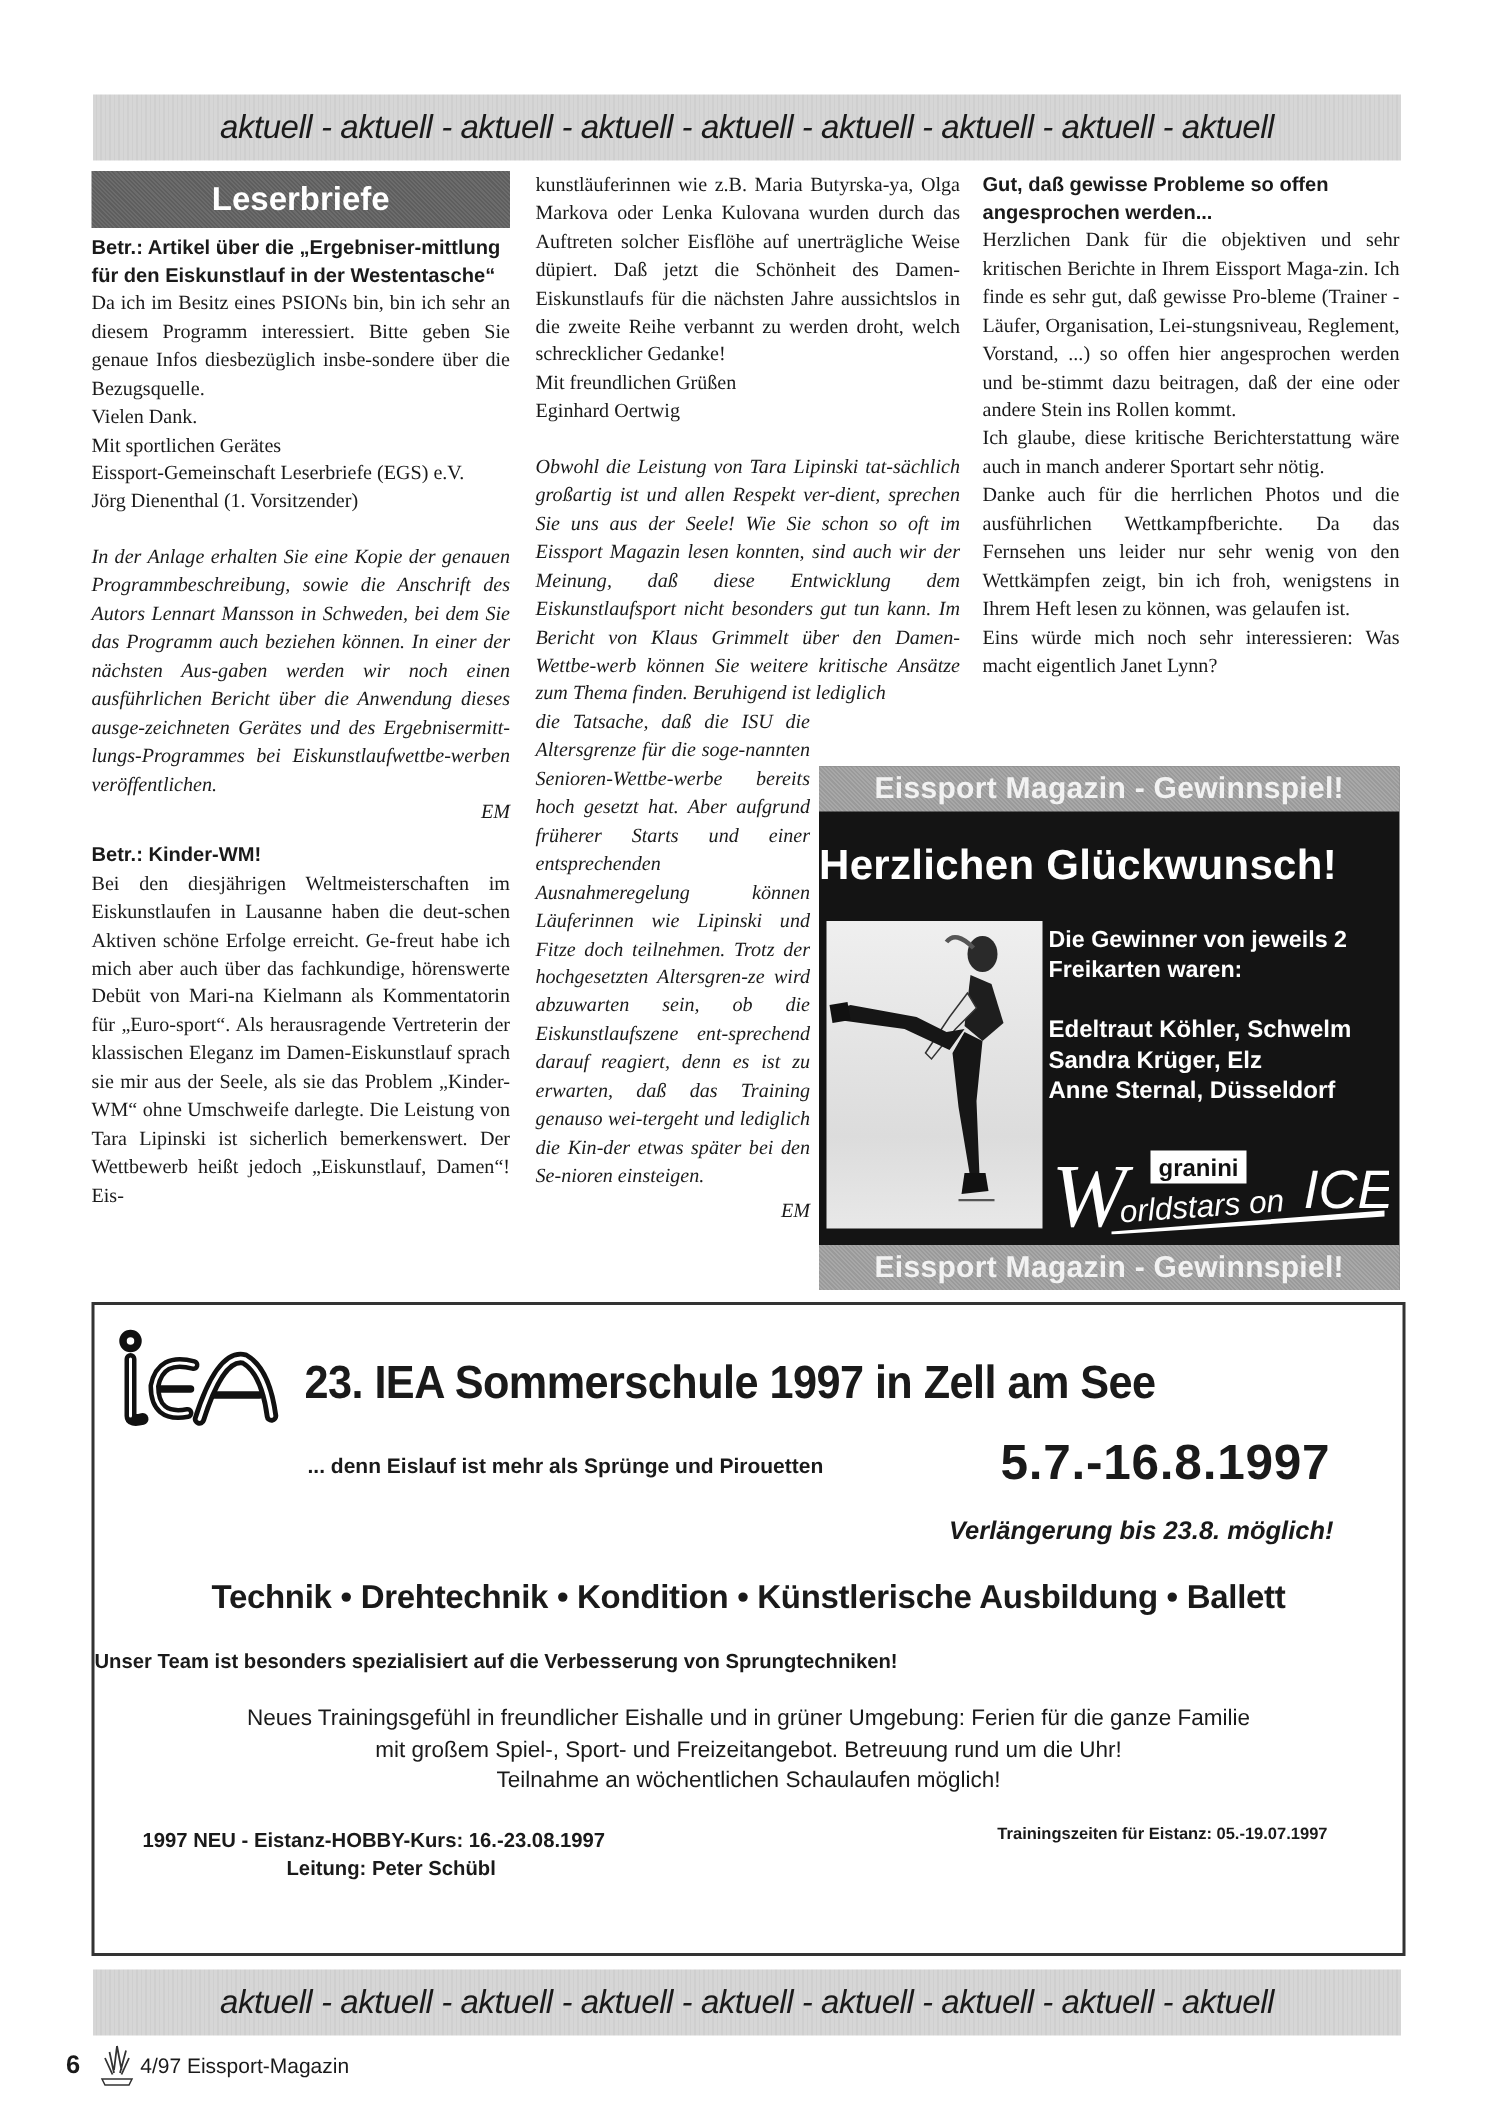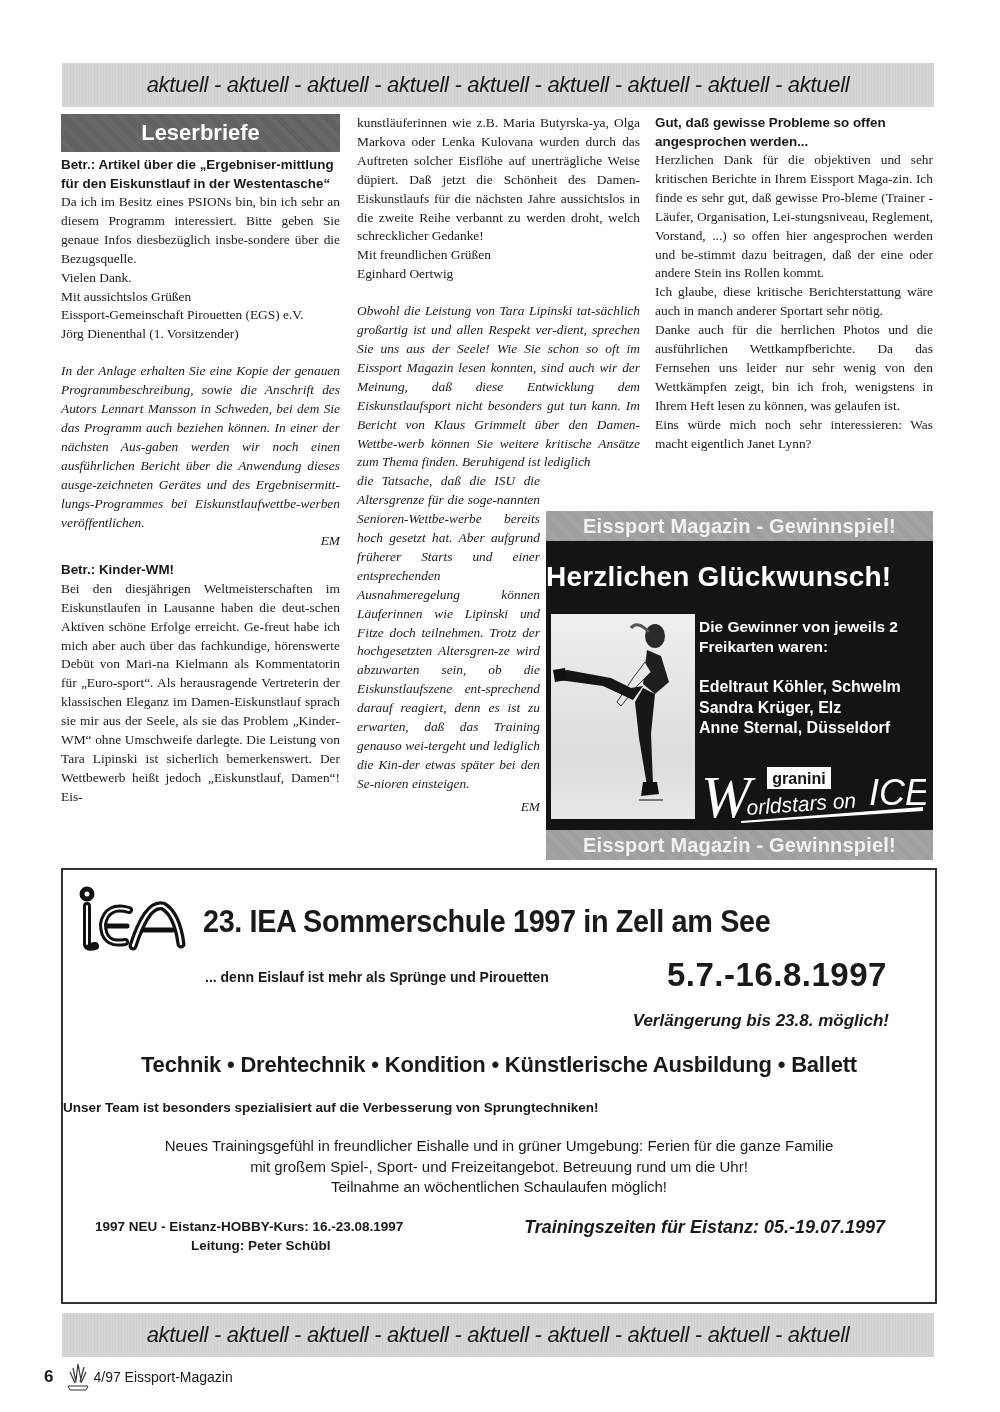--- a/index.html
+++ b/index.html
@@ -91,21 +91,21 @@
     font-size: 22px; font-weight: bold; letter-spacing: -0.2px;
   }
   .iea-team {
     position: absolute; left: 0; width: 872px; top: 230px; font-size: 13.5px; font-weight: bold;
   }
   .iea-desc {
     position: absolute; left: 0; width: 872px; top: 266px; text-align: center; font-size: 15px; line-height: 20.5px;
   }
   .iea-hobby { position: absolute; left: 32px; top: 347px; font-size: 13.5px; font-weight: bold; line-height: 19px; }
   .iea-hobby .indent { padding-left: 96px; }
-  .iea-training { position: absolute; right: 50px; top: 347px; font-size: 18px; font-weight: bold; font-style: italic; }
+  .iea-training { position: absolute; right: 50px; top: 347px; font-size: 11px; font-weight: bold; }
   .iea-address {
     position: absolute; left: 0; width: 872px; top: 402px; text-align: center; font-size: 13.5px; font-weight: bold;
   }
 
   
   .footer { position: absolute; left: 44px; top: 1362px; display: flex; align-items: center; font-family: "Liberation Sans", sans-serif; }
   .page-number { font-weight: bold; font-size: 17px; margin-right: 12px; }
   .footer-logo { width: 26px; height: 30px; margin-right: 2px; }
   .footer-issue { font-size: 14px; }
 </style>
@@ -116,22 +116,22 @@
   <span>aktuell - aktuell - aktuell - aktuell - aktuell - aktuell - aktuell - aktuell - aktuell</span>
 </div>
 
 <div class="col col-1">
   <div class="leserbriefe-banner">
     <span>Leserbriefe</span>
   </div>
   <p class="letter-head">Betr.: Artikel über die „Ergebniser-mittlung für den Eiskunstlauf in der Westentasche“</p>
   <p>Da ich im Besitz eines PSIONs bin, bin ich sehr an diesem Programm interessiert. Bitte geben Sie genaue Infos diesbezüglich insbe-sondere über die Bezugsquelle.</p>
   <p class="sig">Vielen Dank.</p>
-  <p class="sig">Mit aussichtslos Grüßen</p>
-  <p class="sig">Eissport-Gemeinschaft Pirouetten (EGS) e.V.</p>
+  <p class="sig">Mit sportlichen Gerätes</p>
+  <p class="sig">Eissport-Gemeinschaft Leserbriefe (EGS) e.V.</p>
   <p class="sig">Jörg Dienenthal (1. Vorsitzender)</p>
   <div class="gap-lg"></div>
   <p class="italic">In der Anlage erhalten Sie eine Kopie der genauen Programmbeschreibung, sowie die Anschrift des Autors Lennart Mansson in Schweden, bei dem Sie das Programm auch beziehen können. In einer der nächsten Aus-gaben werden wir noch einen ausführlichen Bericht über die Anwendung dieses ausge-zeichneten Gerätes und des Ergebnisermitt-lungs-Programmes bei Eiskunstlaufwettbe-werben veröffentlichen.</p>
   <p class="em-sig">EM</p>
   <div class="gap-md"></div>
   <p class="letter-head">Betr.: Kinder-WM!</p>
   <p>Bei den diesjährigen Weltmeisterschaften im Eiskunstlaufen in Lausanne haben die deut-schen Aktiven schöne Erfolge erreicht. Ge-freut habe ich mich aber auch über das fachkundige, hörenswerte Debüt von Mari-na Kielmann als Kommentatorin für „Euro-sport“. Als herausragende Vertreterin der klassischen Eleganz im Damen-Eiskunstlauf sprach sie mir aus der Seele, als sie das Problem „Kinder-WM“ ohne Umschweife darlegte. Die Leistung von Tara Lipinski ist sicherlich bemerkenswert. Der Wettbewerb heißt jedoch „Eiskunstlauf, Damen“! Eis-</p>
 </div>
 
 <div class="col col-2">

